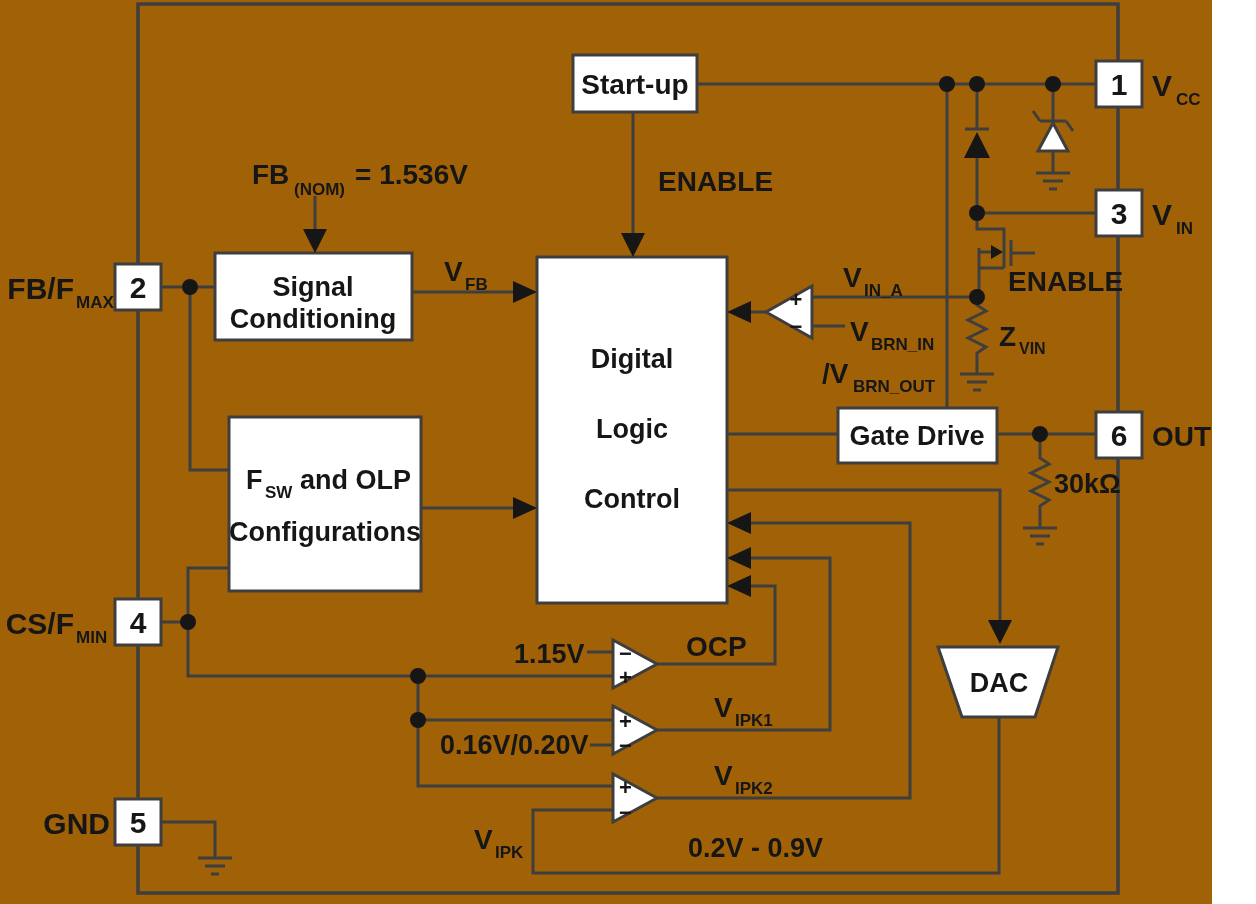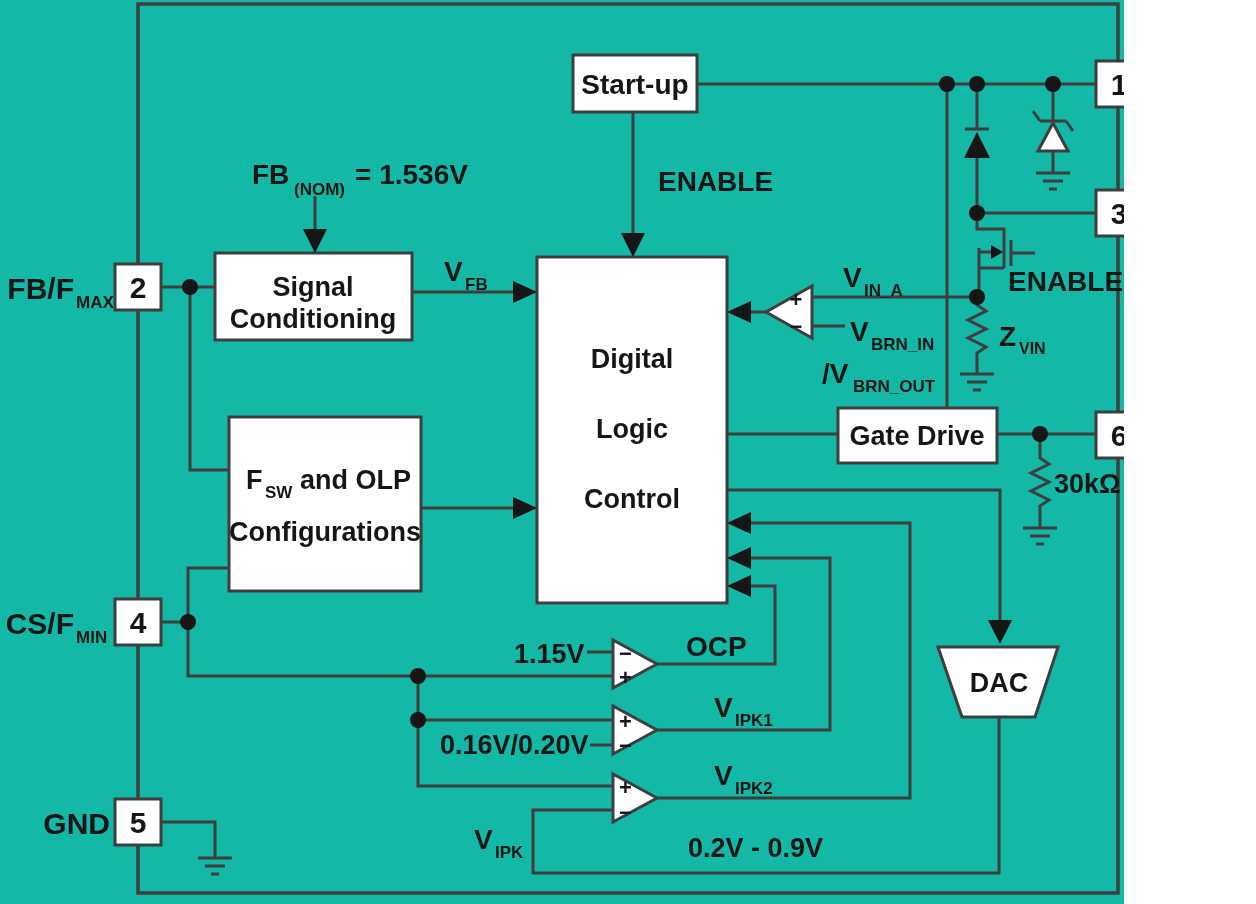--- a/index.html
+++ b/index.html
@@ -1,16 +1,16 @@
 <!DOCTYPE html>
 <html><head>
 <meta charset="utf-8">
 <style>
   html,body{margin:0;padding:0;background:#ffffff;}
-  .stage{position:relative;width:1124px;height:904px;background:#14b8a6;overflow:hidden;}
+  .stage{position:relative;width:1212px;height:904px;background:#a16207;overflow:hidden;}
   svg{position:absolute;left:0;top:0;}
   .wire{stroke:#3e3e3e;stroke-width:3;fill:none;}
   .wire2{stroke:#3e3e3e;stroke-width:3.5;fill:none;}
   .box{stroke:#3e3e3e;stroke-width:3;fill:#ffffff;}
   .dot{fill:#161616;stroke:none;}
   .arr{fill:#161616;stroke:none;}
   .t{font-family:"Liberation Sans","DejaVu Sans",sans-serif;font-weight:bold;fill:#161616;}
   .f30{font-size:30px;}
   .f28{font-size:28px;}
   .f27{font-size:27px;}

